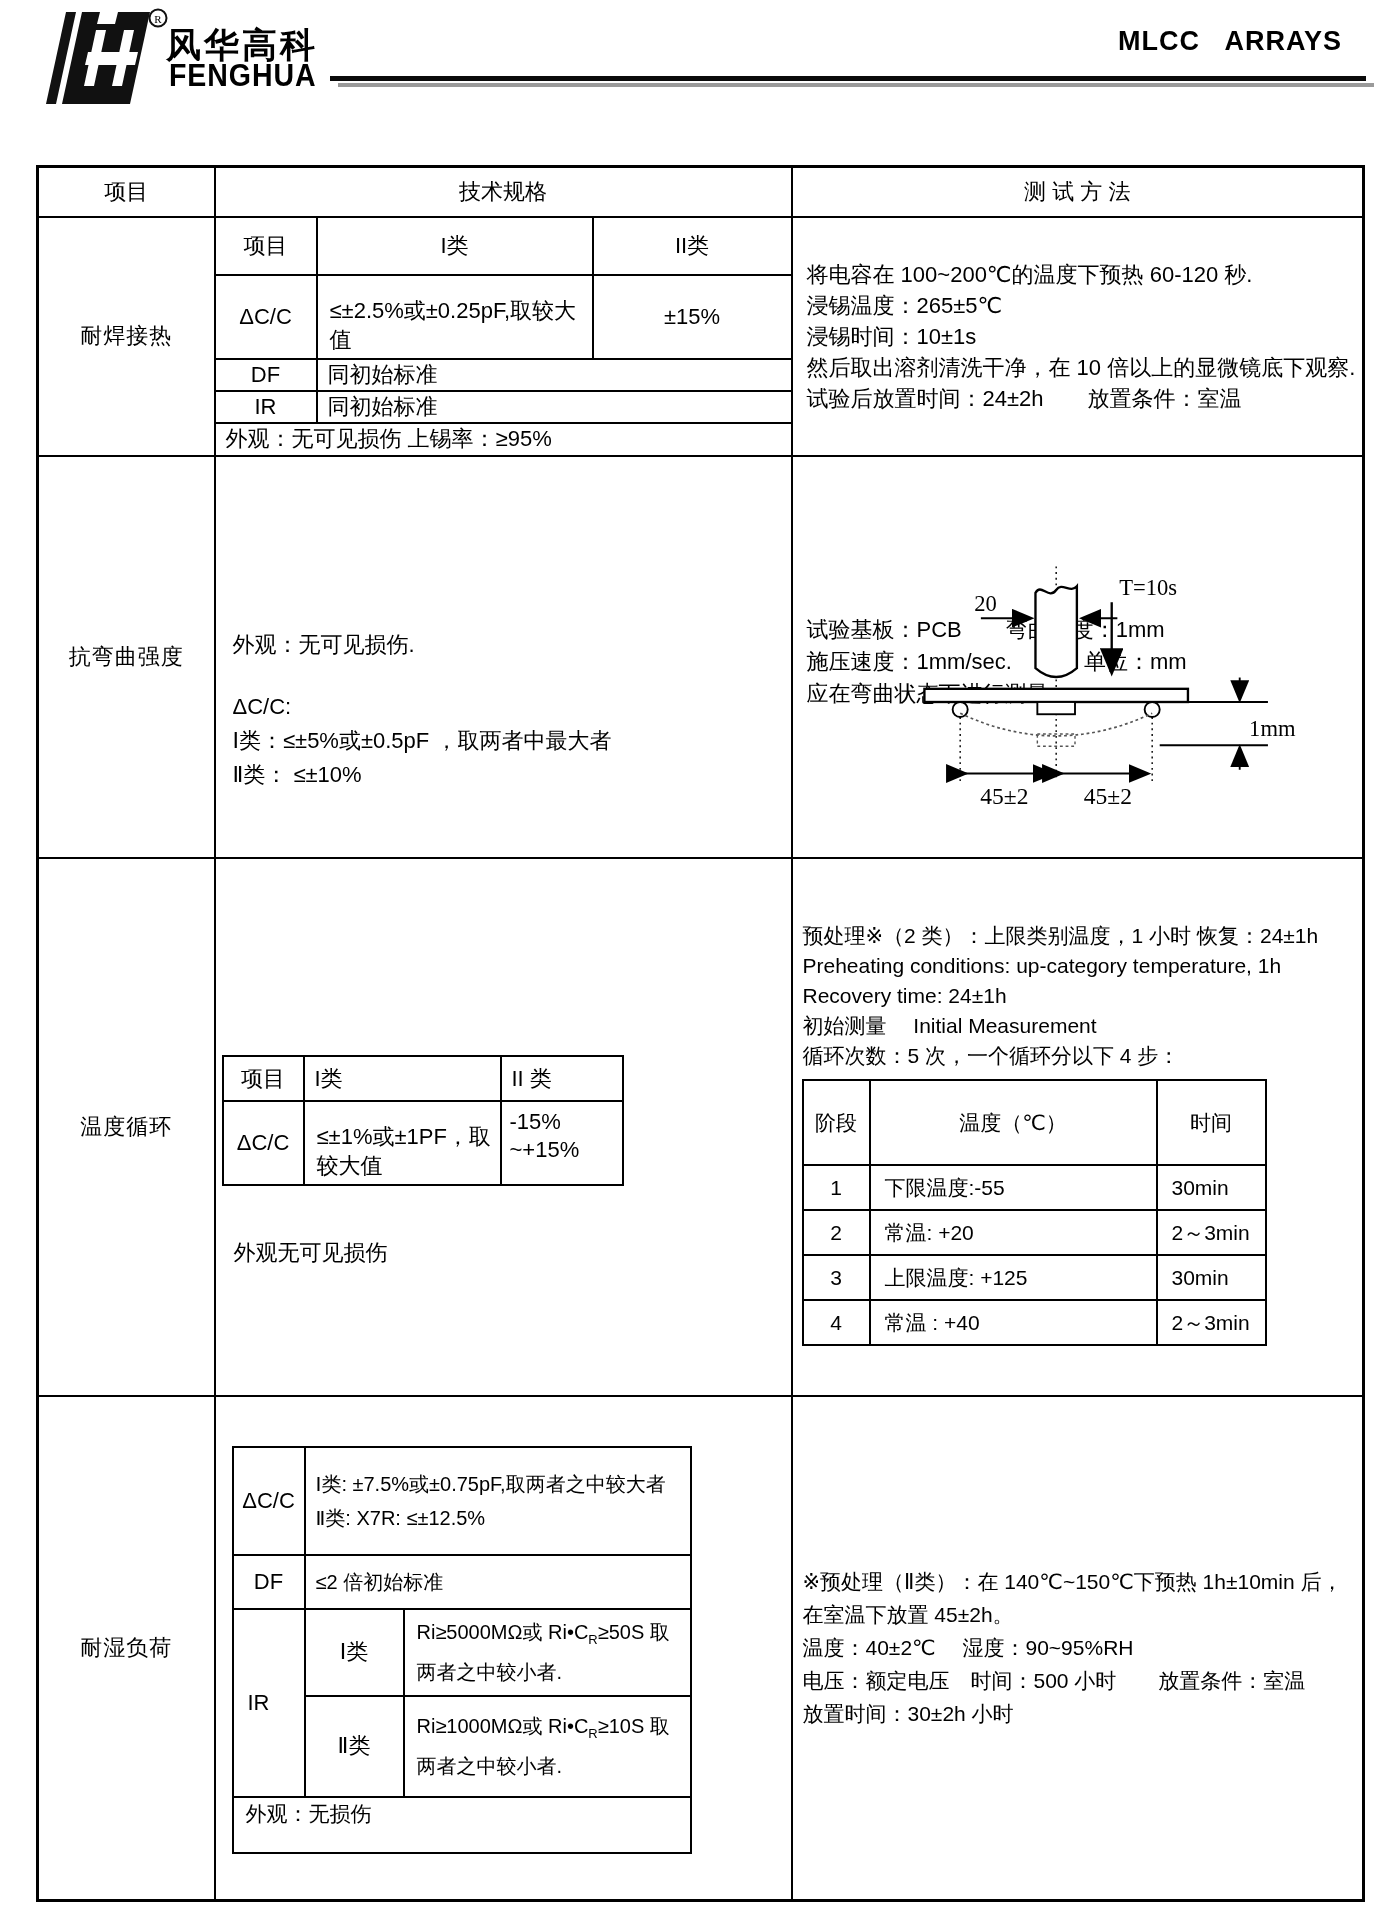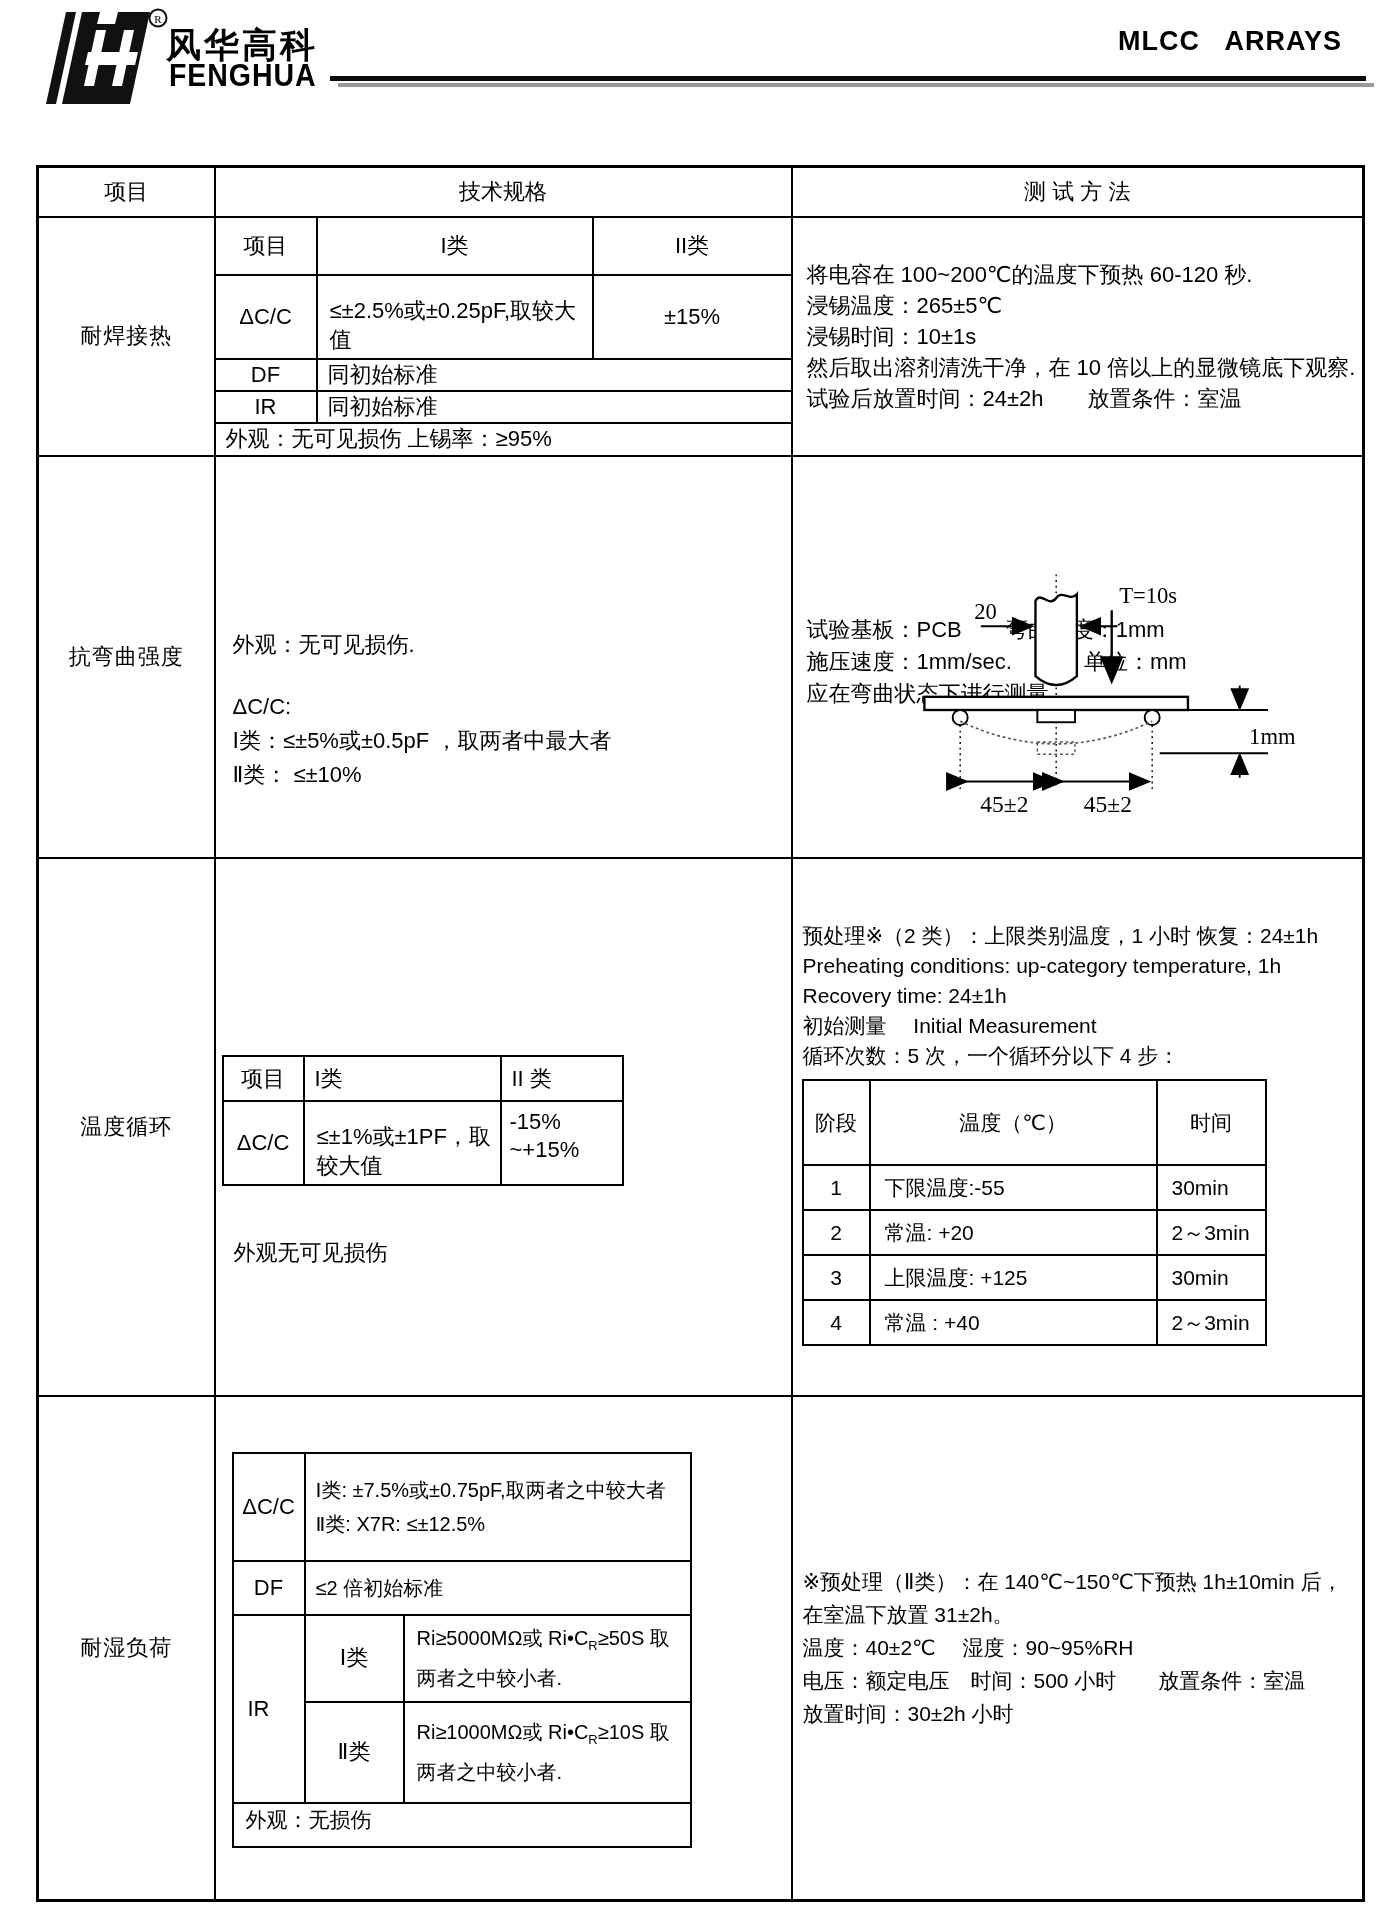--- a/index.html
+++ b/index.html
@@ -28,21 +28,21 @@
   .pl { padding-left:10px; text-align:left; }
   .spec-val { padding:20px 8px 4px 12px; line-height:29px; }
   
   .method-block { padding-left:14px; line-height:31px; font-size:22px; }
   
   .s2-spec { vertical-align:top; }
   .s2-spec .inner { padding:106px 0 0 17px; line-height:34px; font-size:22px; }
   .s2-spec .gap { height:28px; }
   .s2-method { position:relative; vertical-align:top; }
   .s2-method .lines { padding:10px 0 0 14px; line-height:32px; font-size:22px; }
-  .diagram-wrap { position:absolute; left:42px; top:106px; width:480px; height:262px; }
+  .diagram-wrap { position:absolute; left:42px; top:98px; width:480px; height:262px; }
   
   .s3-spec { vertical-align:top; }
   .inner3 { margin:70px 0 0 6px; width:400px; border:2px solid #000; }
   .inner3 td { border:2px solid #000; font-size:22px; }
   .inner3 .hrow td { height:45px; }
   .inner3 .drow td { height:74px; }
   .s3-appearance { margin:52px 0 0 18px; font-size:22px; }
   .s3-method { vertical-align:top; }
   .s3-method .lines { padding:14px 0 0 10px; line-height:30px; font-size:21px; }
   .stage-table { margin:8px 0 0 9px; width:463px; border:2px solid #000; }
@@ -297,30 +297,30 @@
                 <td class="ir-val">
                   <span>Ri≥5000MΩ或  Ri•C</span><sub>R</sub><span>≥50S 取两者之中较小者.</span>
                 </td>
               </tr>
               <tr style="height:101px">
                 <td class="sub-cell">Ⅱ类</td>
                 <td class="ir-val">
                   <span>Ri≥1000MΩ或  Ri•C</span><sub>R</sub><span>≥10S 取两者之中较小者.</span>
                 </td>
               </tr>
-              <tr style="height:44px">
+              <tr style="height:56px">
                 <td colspan="3" style="padding:2px 0 0 12px; vertical-align:top; font-size:21px;">外观：无损伤</td>
               </tr>
             </tbody>
           </table>
         </td>
         <td class="s4-method">
           <div class="lines">
             <div>※预处理（Ⅱ类）：在 140℃~150℃下预热 1h±10min 后，</div>
-            <div>在室温下放置 31±2h。</div>
+            <div>在室温下放置 45±2h。</div>
             <div>温度：40±2℃　 湿度：90~95%RH</div>
             <div>电压：额定电压　时间：500 小时　　放置条件：室温</div>
             <div>放置时间：30±2h 小时</div>
           </div>
         </td>
       </tr>
     </tbody>
   </table>
 </div>
 

